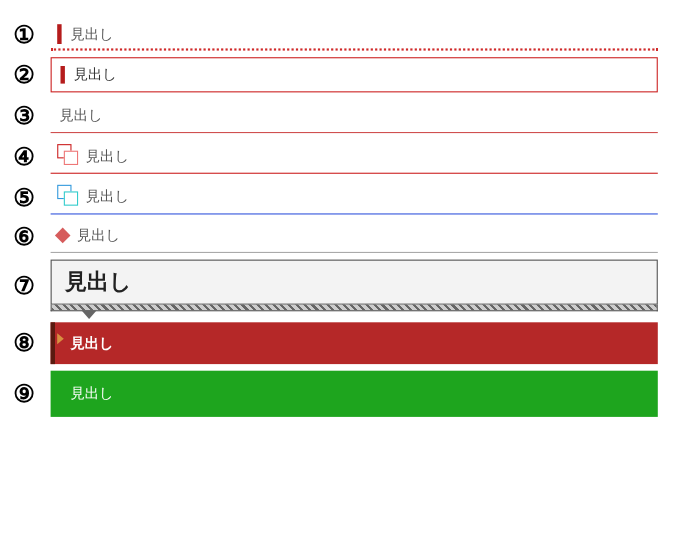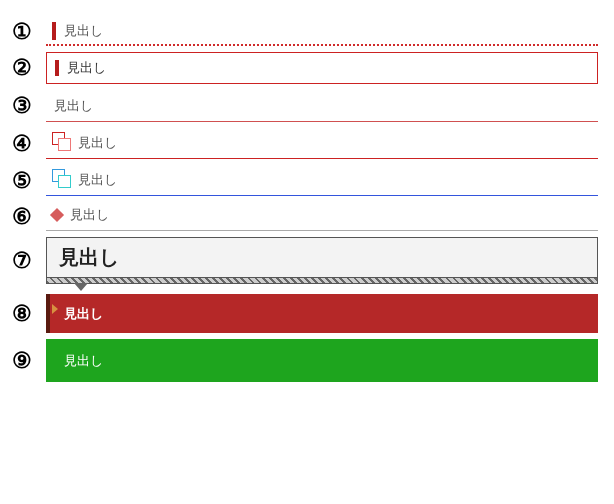--- a/index.html
+++ b/index.html
@@ -20,20 +20,21 @@
     flex-shrink: 0;
     font-size: 22px;
     font-weight: bold;
     color: #000;
     text-align: left;
     padding-left: 2px;
   }
   .sample {
     flex: 1;
     margin-right: 6px;
+    font-family: Liberation Mono, monospace;
   }
 
   
   .s1 {
     border-bottom: 2px dotted #d02a2a;
     padding: 4px 0 4px 6px;
     display: flex;
     align-items: center;
   }
   .s1 .tick {

